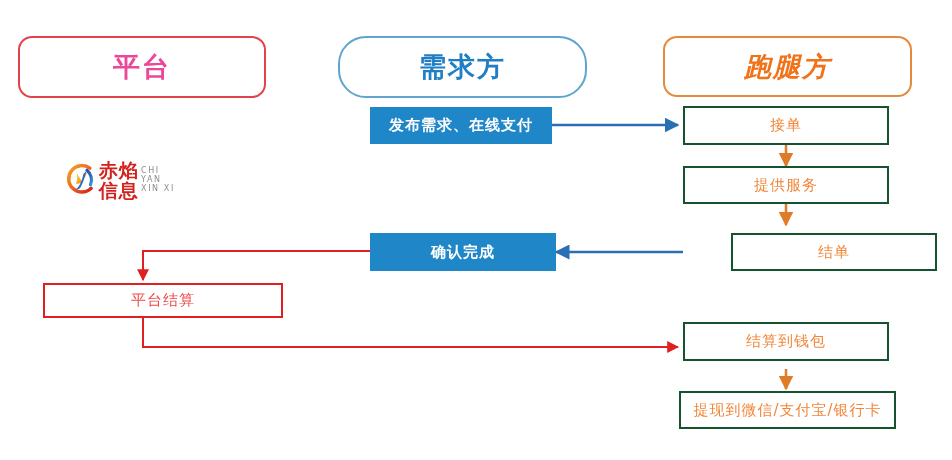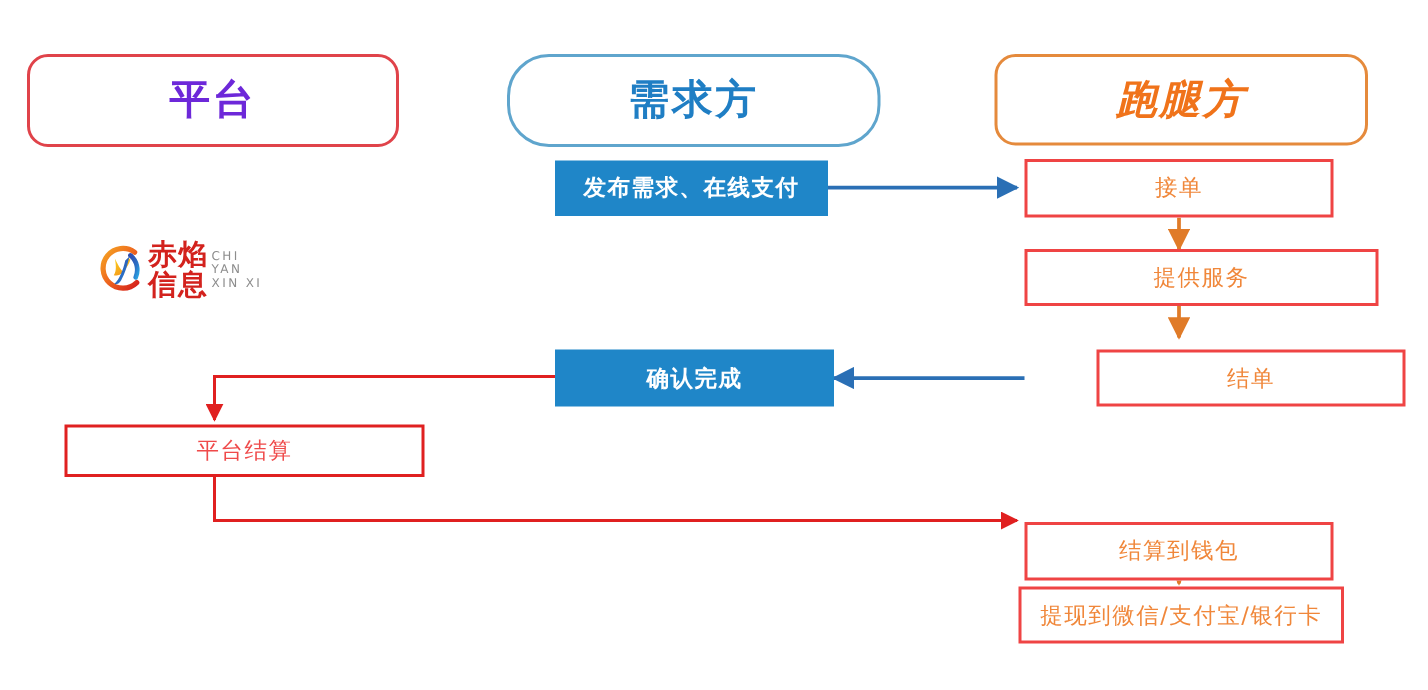--- a/index.html
+++ b/index.html
@@ -31,21 +31,21 @@
   .header-pill {
     border-width: 2px;
     border-style: solid;
     border-radius: 14px;
     background: #ffffff;
     font-weight: bold;
     letter-spacing: 2px;
   }
   .header-platform {
     border-color: #e0434a;
-    color: #6d28d9;
+    color: #ec4899;
     font-size: 27px;
     justify-content: center;
   }
   .header-demand {
     border-color: #5fa5cd;
     color: #1f7ec4;
     font-size: 27px;
   }
   .header-runner {
     border-color: #e58a3c;
@@ -58,21 +58,21 @@
     background: #1f86c8;
     color: #ffffff;
     font-size: 15px;
     font-weight: bold;
     letter-spacing: 1px;
     border: 0;
   }
 
   
   .box-orange {
-    border: 2px solid #ef4444;
+    border: 2px solid #14532d;
     background: #ffffff;
     color: #f0873a;
     font-size: 15px;
     letter-spacing: 1px;
   }
 
   
   .box-red {
     border: 2px solid #e02020;
     background: #ffffff;
@@ -202,29 +202,29 @@
   </div>
 
   <div class="node box-blue" style="left:370px; top:233px; width:186px; height:38px;">
     <span>确认完成</span>
   </div>
 
   <div class="node box-orange" style="left:683px; top:106px; width:206px; height:39px;">
     <span>接单</span>
   </div>
 
-  <div class="node box-orange" style="left:683px; top:166px; width:236px; height:38px;">
+  <div class="node box-orange" style="left:683px; top:166px; width:206px; height:38px;">
     <span>提供服务</span>
   </div>
 
   <div class="node box-orange" style="left:683px; top:233px; width:206px; height:38px;margin-left:48px;">
     <span>结单</span>
   </div>
 
-  <div class="node box-orange" style="left:683px; top:348px; width:206px; height:39px;">
+  <div class="node box-orange" style="left:683px; top:322px; width:206px; height:39px;">
     <span>结算到钱包</span>
   </div>
 
   <div class="node box-orange" style="left:679px; top:391px; width:217px; height:38px;">
     <span>提现到微信/支付宝/银行卡</span>
   </div>
 
   <div class="node box-red" style="left:43px; top:283px; width:240px; height:35px;text-align:center;">
     <span>平台结算</span>
   </div>

